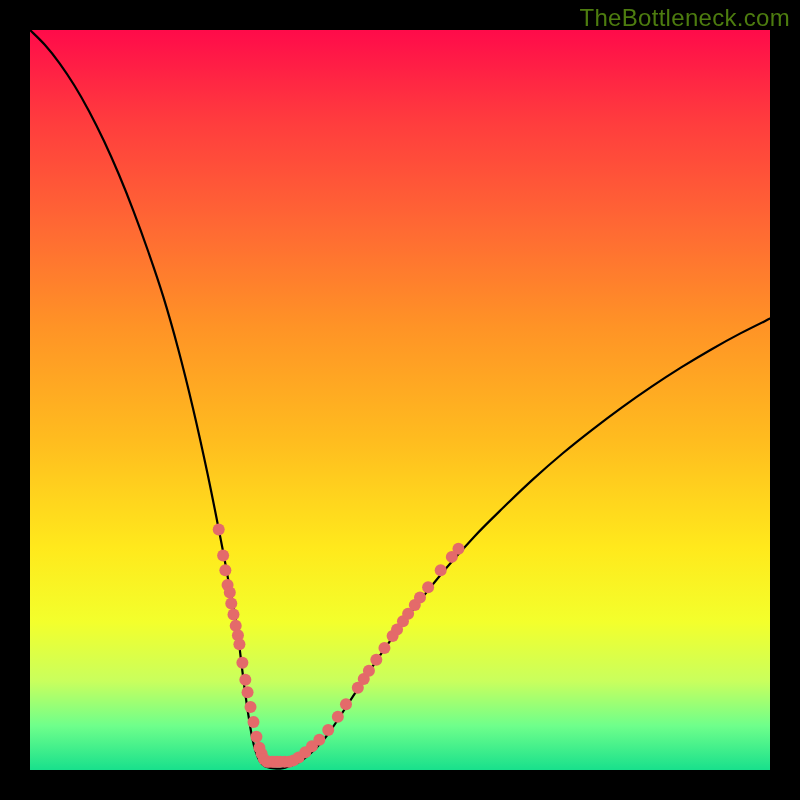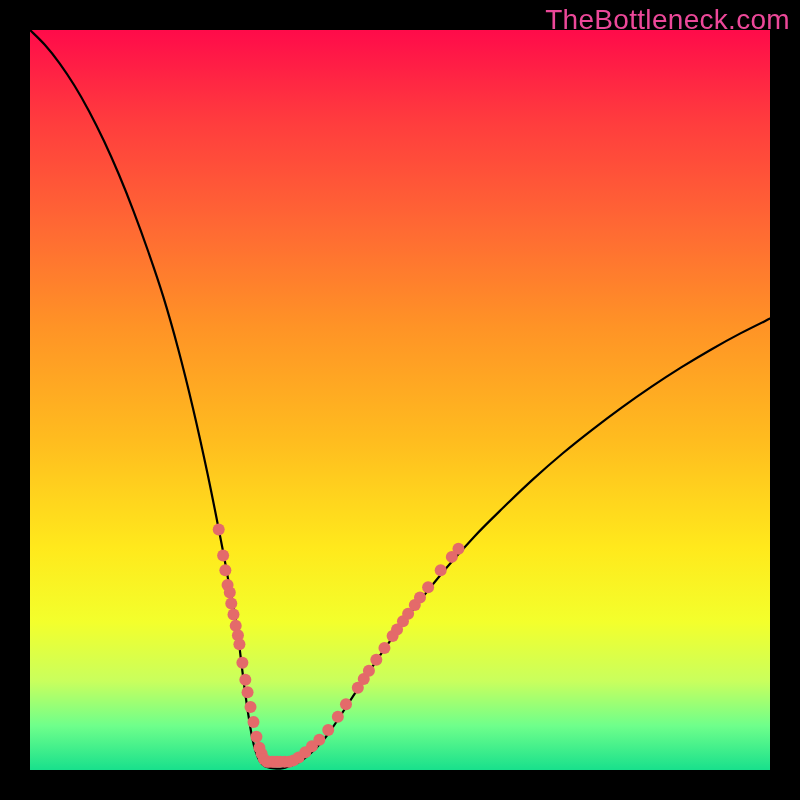--- a/index.html
+++ b/index.html
@@ -33,22 +33,22 @@
       #f3ff2c 80%,
       #c9ff5d 88%,
       #6fff8b 94%,
       #18e08c 100%
     );
   }
   .watermark {
     position: absolute;
     top: 4px;
     right: 10px;
-    color: #ec4899;
-    font-size: 28px;
+    color: #4d7c0f;
+    font-size: 24px;
     font-weight: 400;
     letter-spacing: 0.3px;
     user-select: none;
   }
   svg.curve {
     position: absolute;
     left: 0;
     top: 0;
     width: 740px;
     height: 740px;

